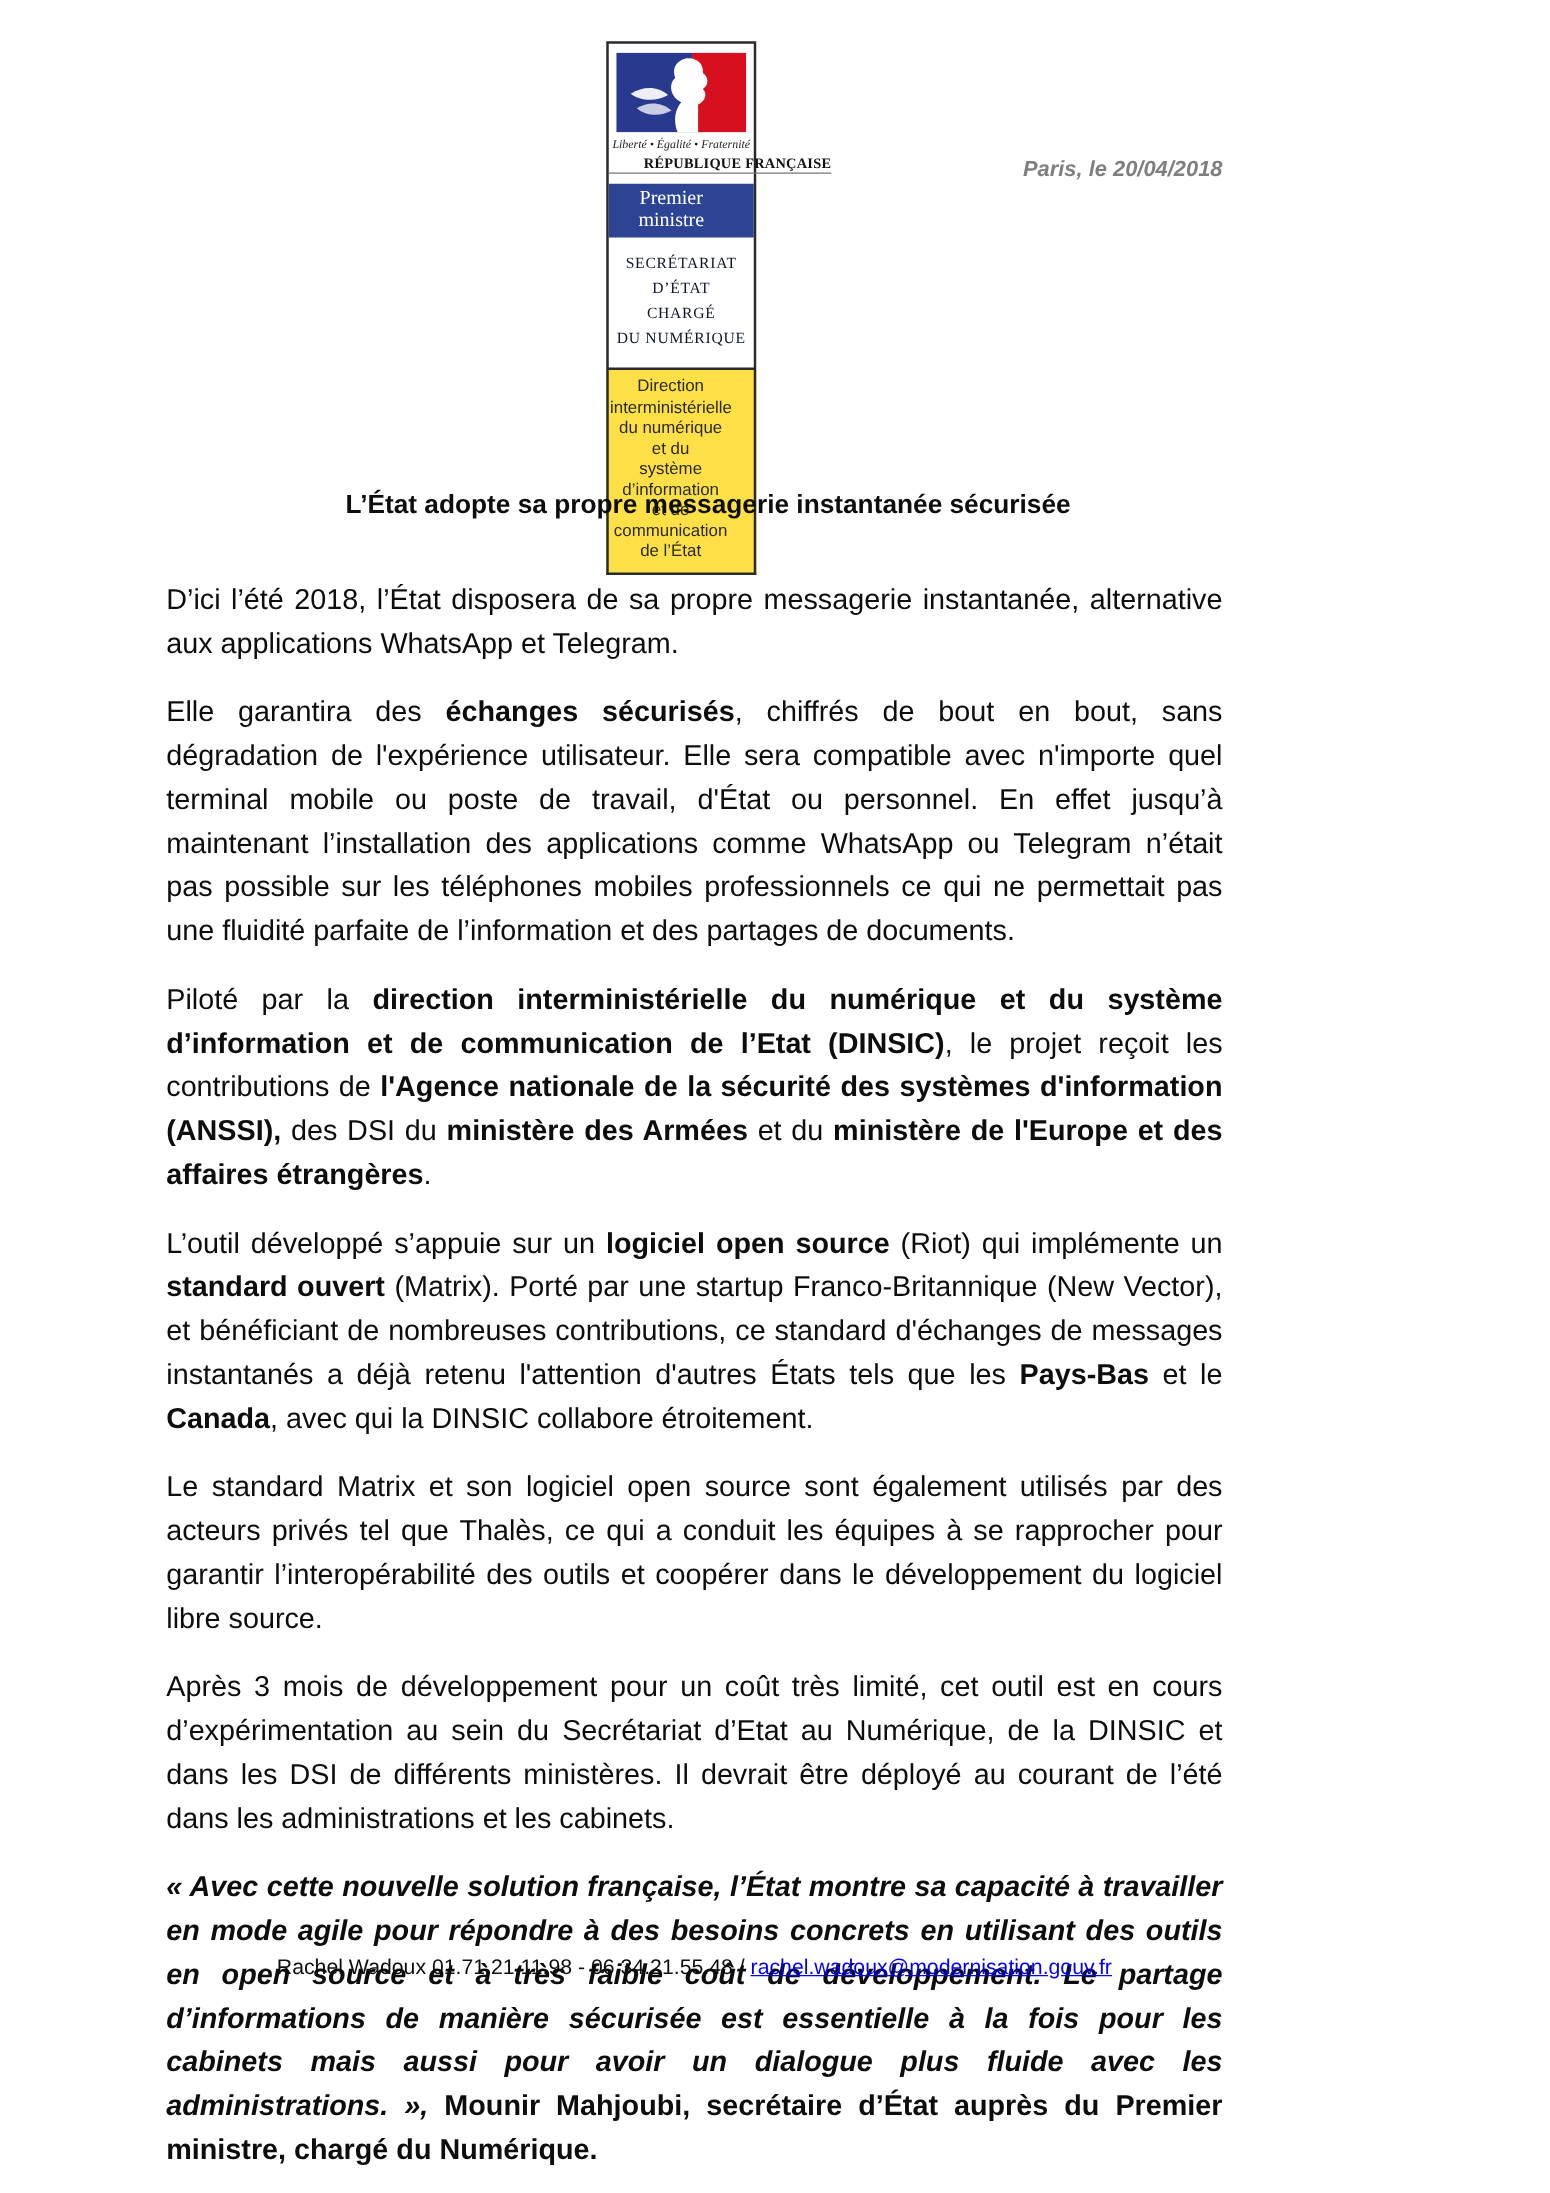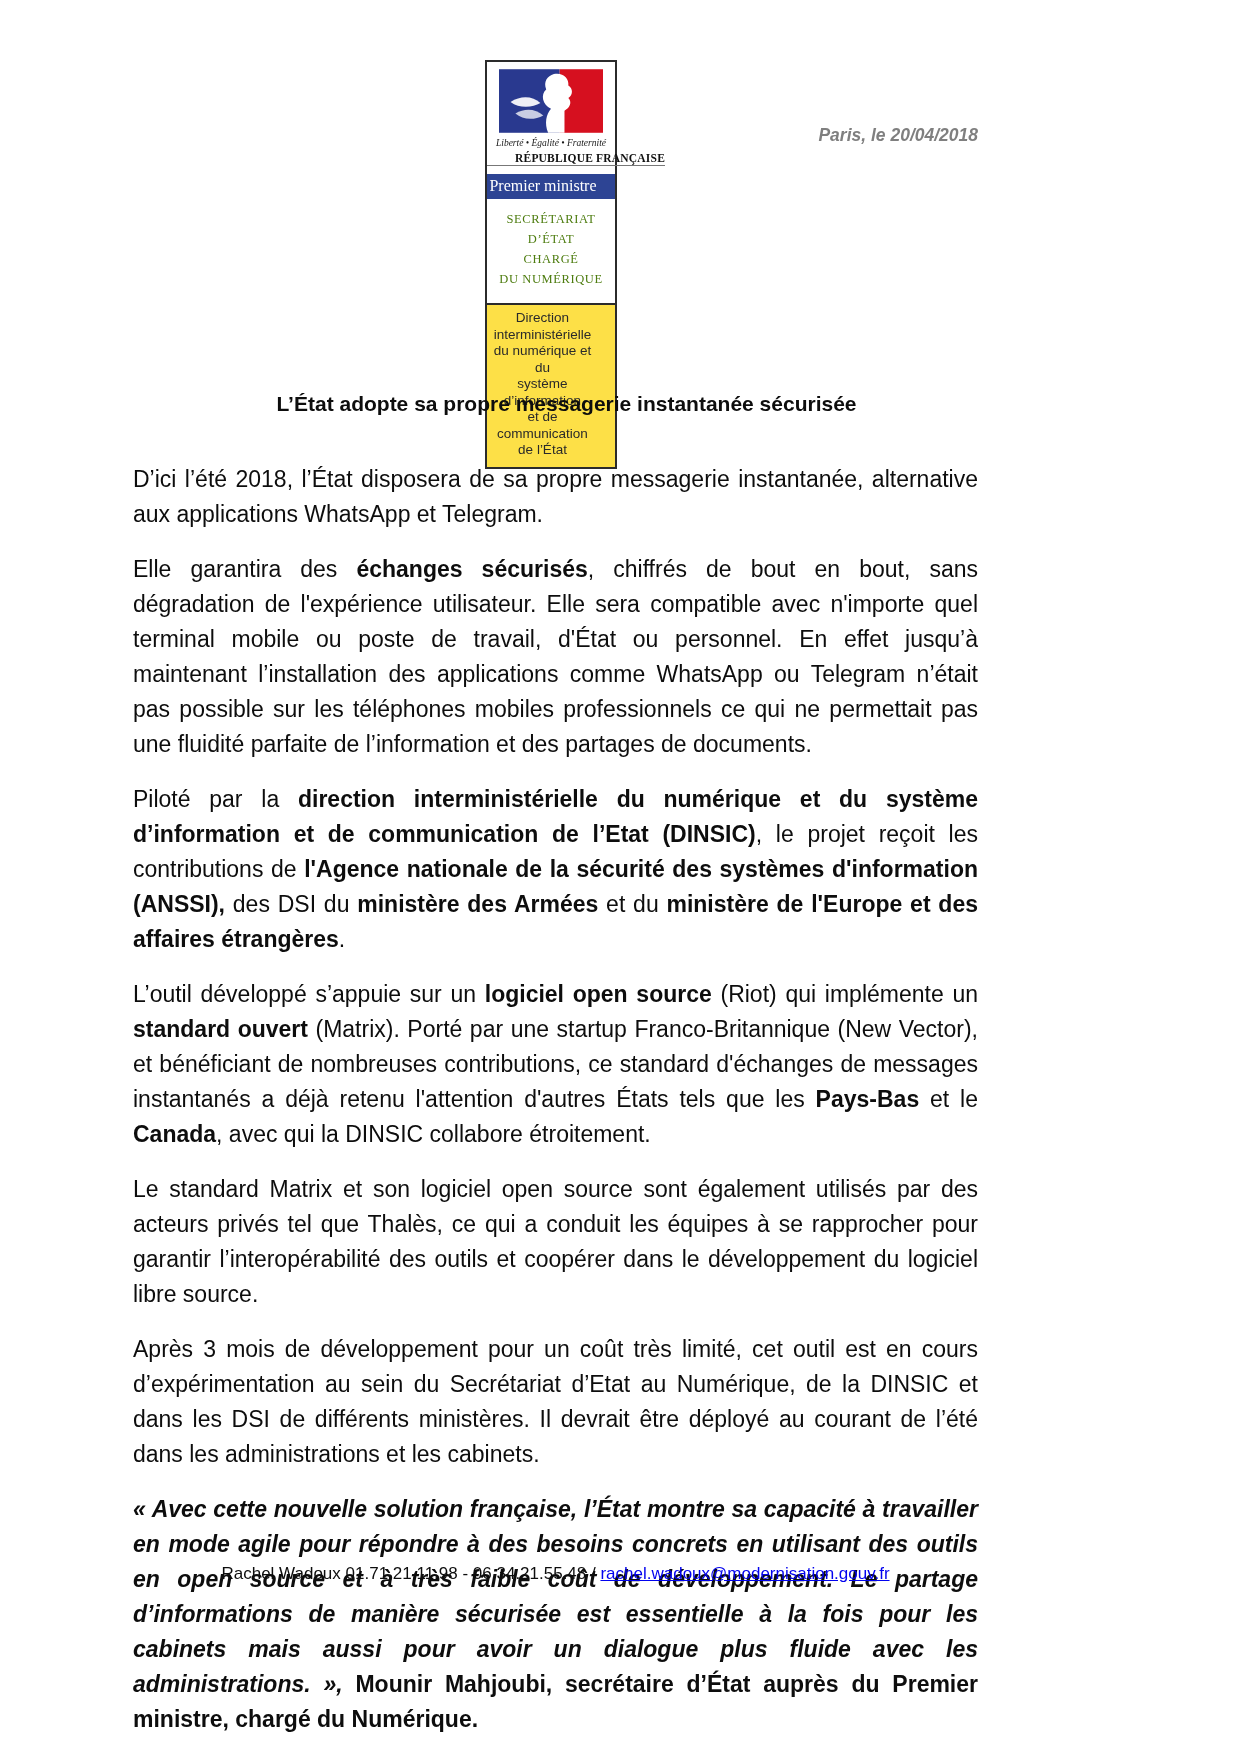--- a/index.html
+++ b/index.html
@@ -4,21 +4,21 @@
 <style>
   * { margin:0; padding:0; box-sizing:border-box; }
   html,body { background:#ffffff; }
   body {
     width:1240px; height:1754px; position:relative;
     font-family:"Liberation Sans", sans-serif;
     color:#111;
   }
 
   
-  .logo-block { position:absolute; left:485px; top:60px; width:132px; }
+  .logo-block { position:absolute; left:485px; top:33px; width:120px; }
   .logo-box1 {
     border:2px solid #2b2b2b; background:#fff; text-align:center;
     padding:7px 0 14px 0;
   }
   .flag-wrap { display:flex; justify-content:center; margin-bottom:5px; }
   .motto {
     font-family:"Liberation Serif", serif; font-style:italic;
     font-size:9.5px; color:#1a1a1a; white-space:nowrap;
   }
   .republic {
@@ -28,21 +28,21 @@
     white-space:nowrap;
     padding-left:28px;
   }
   .pm-band {
     background:var(--band-blue,#2d4494); color:#fff;
     font-family:"Liberation Serif", serif; font-size:16px;
     padding:3px 16px 4px 0; margin:8px 0 10px 0;
   }
   .secretariat {
     font-family:"Liberation Serif", serif; font-size:12.5px;
-    letter-spacing:0.6px; line-height:1.6; color:#4d7c0f;
+    letter-spacing:0.6px; line-height:1.6; color:#0f172a;
   }
   .logo-box2 {
     border:2px solid #2b2b2b; border-top:none; background:#fde047;
     text-align:center; padding:5px 18px 8px 1px;
     font-family:"Liberation Sans", sans-serif;
     font-size:13.5px; line-height:16.5px; color:#2a2a2a;
   }
 
   
   .dateline {

